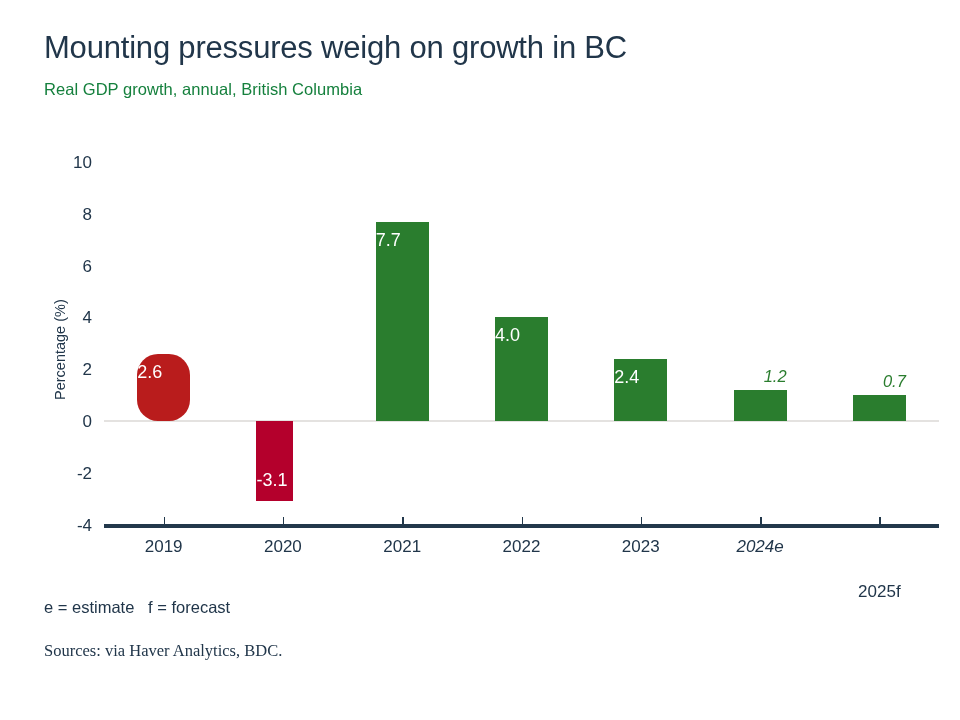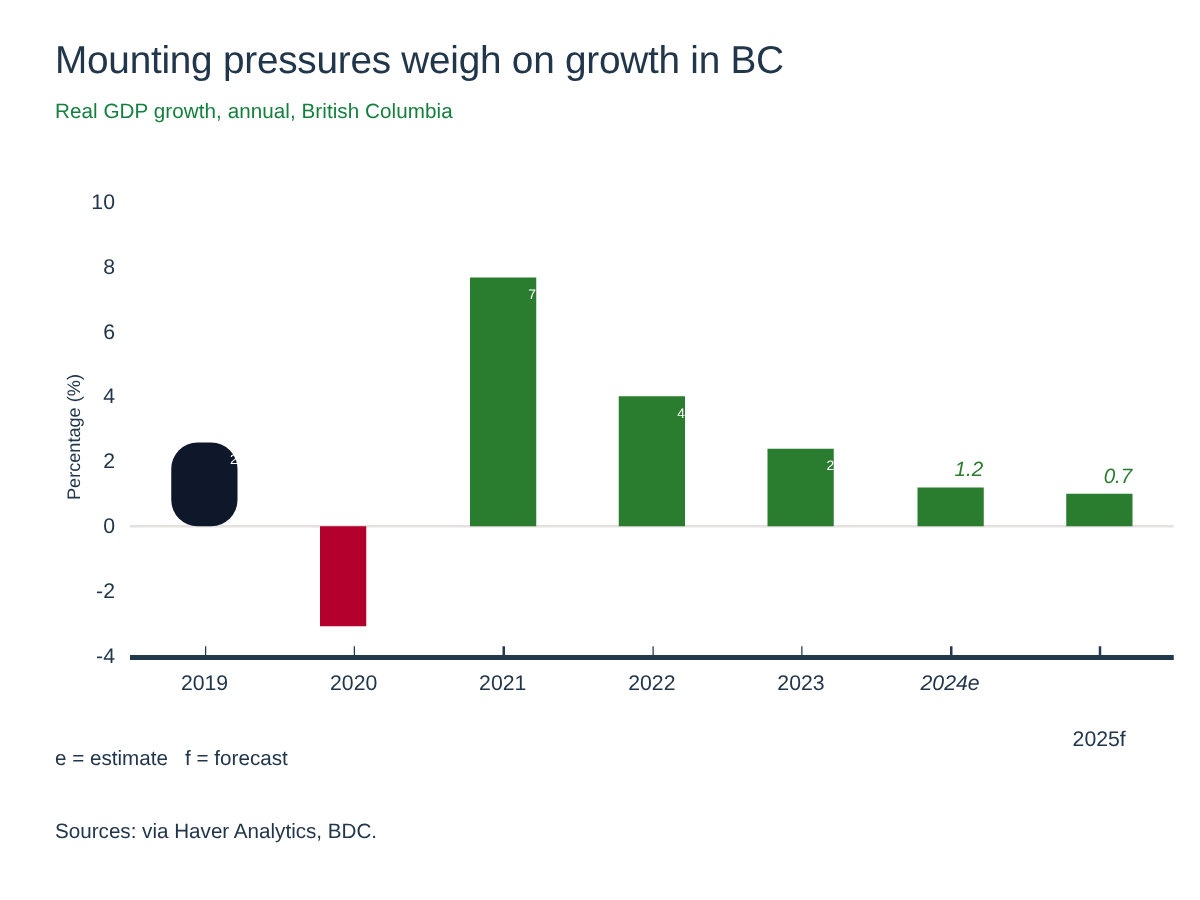--- a/index.html
+++ b/index.html
@@ -113,25 +113,23 @@
     white-space: nowrap;
   }
 
   
   .bar {
     position: absolute;
   }
   .bar-label-inside {
     position: absolute;
     width: 100%;
-    text-align: center;
-    font-size: 11px;
+    font-size: 18px;
     color: #ffffff;
     line-height: 1;
-    padding-left: 28px;
   }
   .bar-label-above {
     position: absolute;
     width: 100%;
     text-align: right;
     font-size: 16.5px;
     line-height: 1;
     white-space: nowrap;
     font-style: italic;
   }
@@ -142,24 +140,25 @@
     left: 44px;
     top: 598px;
     width: 880px;
   }
   #note-legend {
     font-size: 16.5px;
     color: #21364a;
     white-space: pre;
   }
   #note-sources {
-    margin-top: 39px;
-    font-size: 16.5px;
-    color: #21364a;
-    white-space: nowrap;
+    margin-top: 24px;
+    font-size: 16.5px;
+    color: #21364a;
+    white-space: nowrap;
+    font-family: Liberation Serif, serif;
   }
 </style>
 </head>
 <body>
 
 <div id="chart-header">
   <div id="chart-title">Mounting pressures weigh on growth in BC</div>
   <div id="chart-subtitle">Real GDP growth, annual, British Columbia</div>
 </div>
 
@@ -170,21 +169,21 @@
       <div class="y-tick" style="top: 213.8px;">8</div>
       <div class="y-tick" style="top: 265.6px;">6</div>
       <div class="y-tick" style="top: 317.4px;">4</div>
       <div class="y-tick" style="top: 369.2px;">2</div>
       <div class="y-tick" style="top: 421px;">0</div>
       <div class="y-tick" style="top: 472.8px;">-2</div>
       <div class="y-tick" style="top: 524.6px;">-4</div>
     </div>
   <div id="zero-line" style="top: 420px;"></div>
   <div id="bars-layer">
-      <div class="bar" style="left: 137.143px; top: 353.66px; width: 53px; height: 67.34px; background: #0f172a; border-radius: 21px;">
+      <div class="bar" style="left: 137.143px; top: 353.66px; width: 53px; height: 67.34px; background: #b91c1c; border-radius: 21px;">
         <div class="bar-label-inside" style="color: rgb(255, 255, 255); top: 9px;">2.6</div>
       </div>
       <div class="bar" style="left: 256.429px; top: 421px; width: 37px; height: 80.29px; background: rgb(180, 0, 44);">
         <div class="bar-label-inside" style="color: rgb(255, 255, 255); bottom: 12px;">-3.1</div>
       </div>
       <div class="bar" style="left: 375.714px; top: 221.57px; width: 53px; height: 199.43px; background: rgb(42, 125, 46);">
         <div class="bar-label-inside" style="color: rgb(255, 255, 255); top: 9px;">7.7</div>
       </div>
       <div class="bar" style="left: 495px; top: 317.4px; width: 53px; height: 103.6px; background: rgb(42, 125, 46);">
         <div class="bar-label-inside" style="color: rgb(255, 255, 255); top: 9px;">4.0</div>

